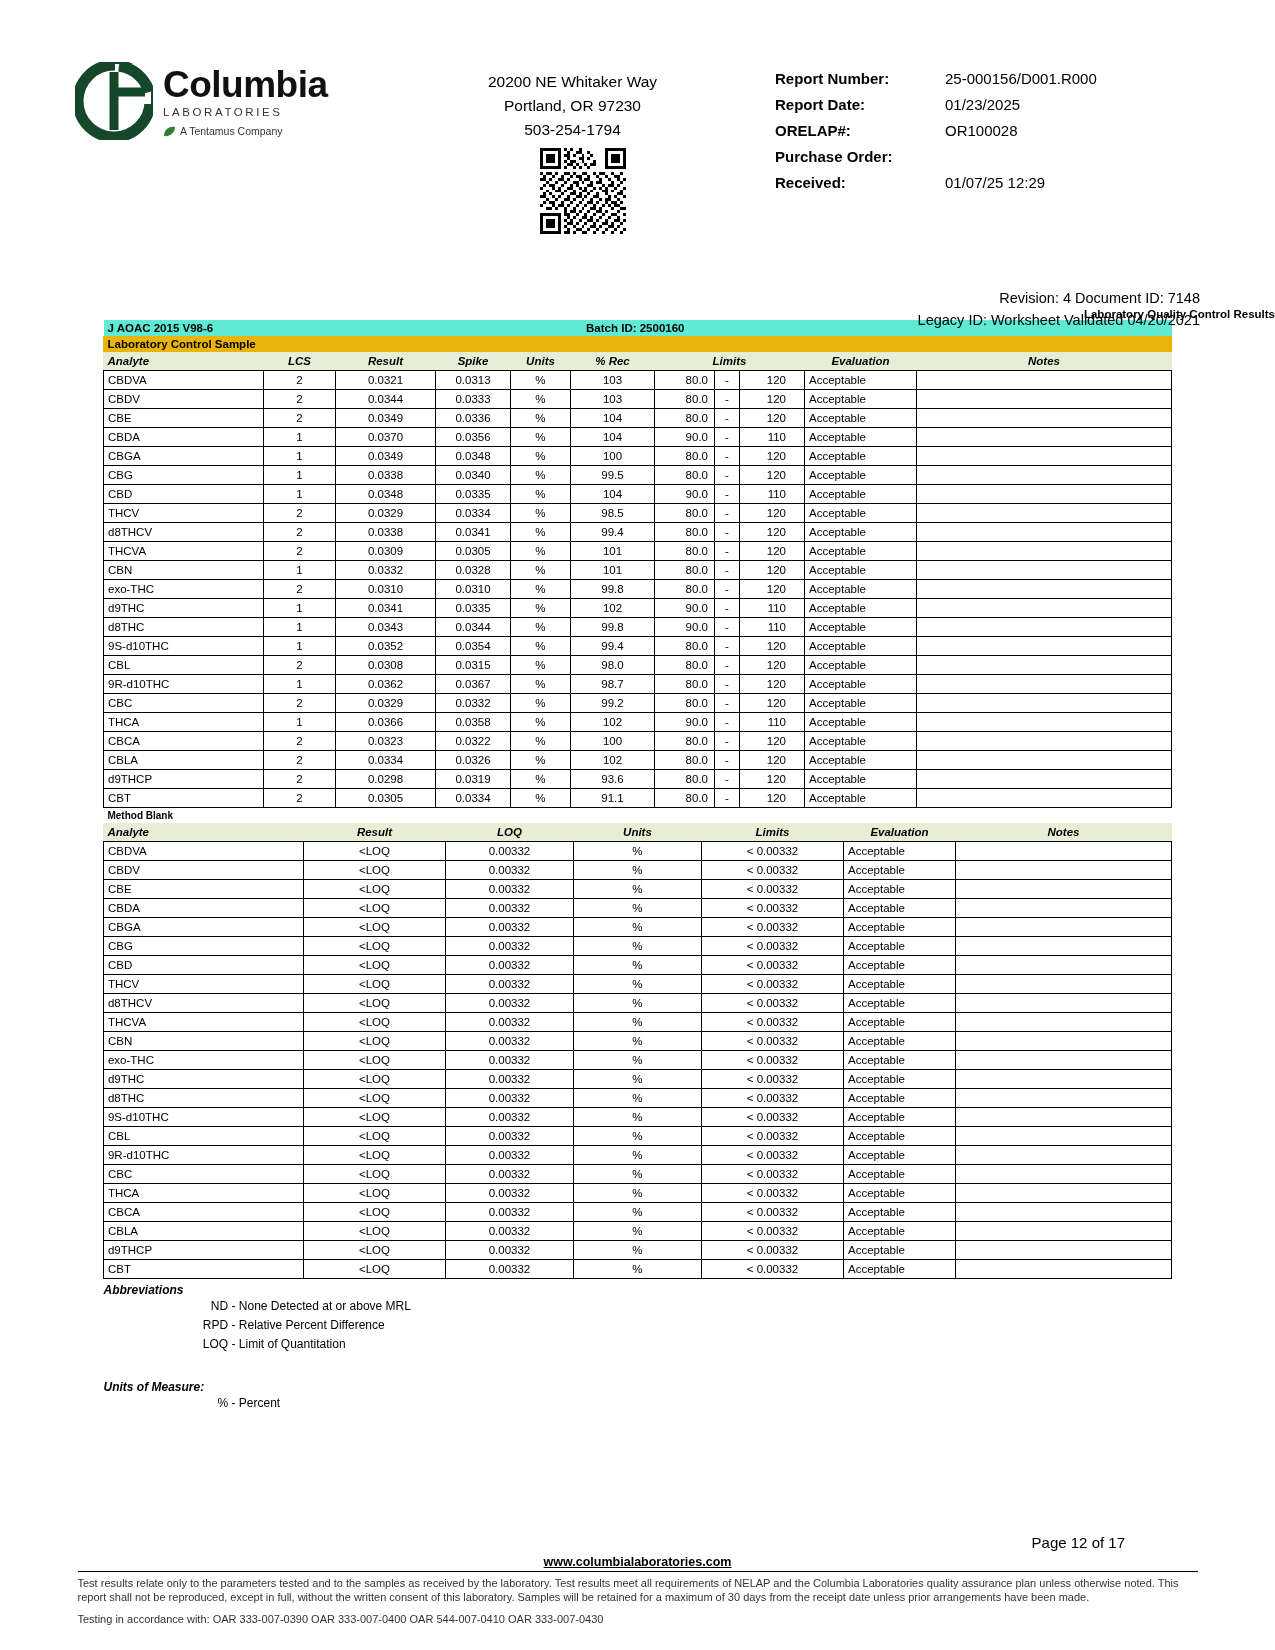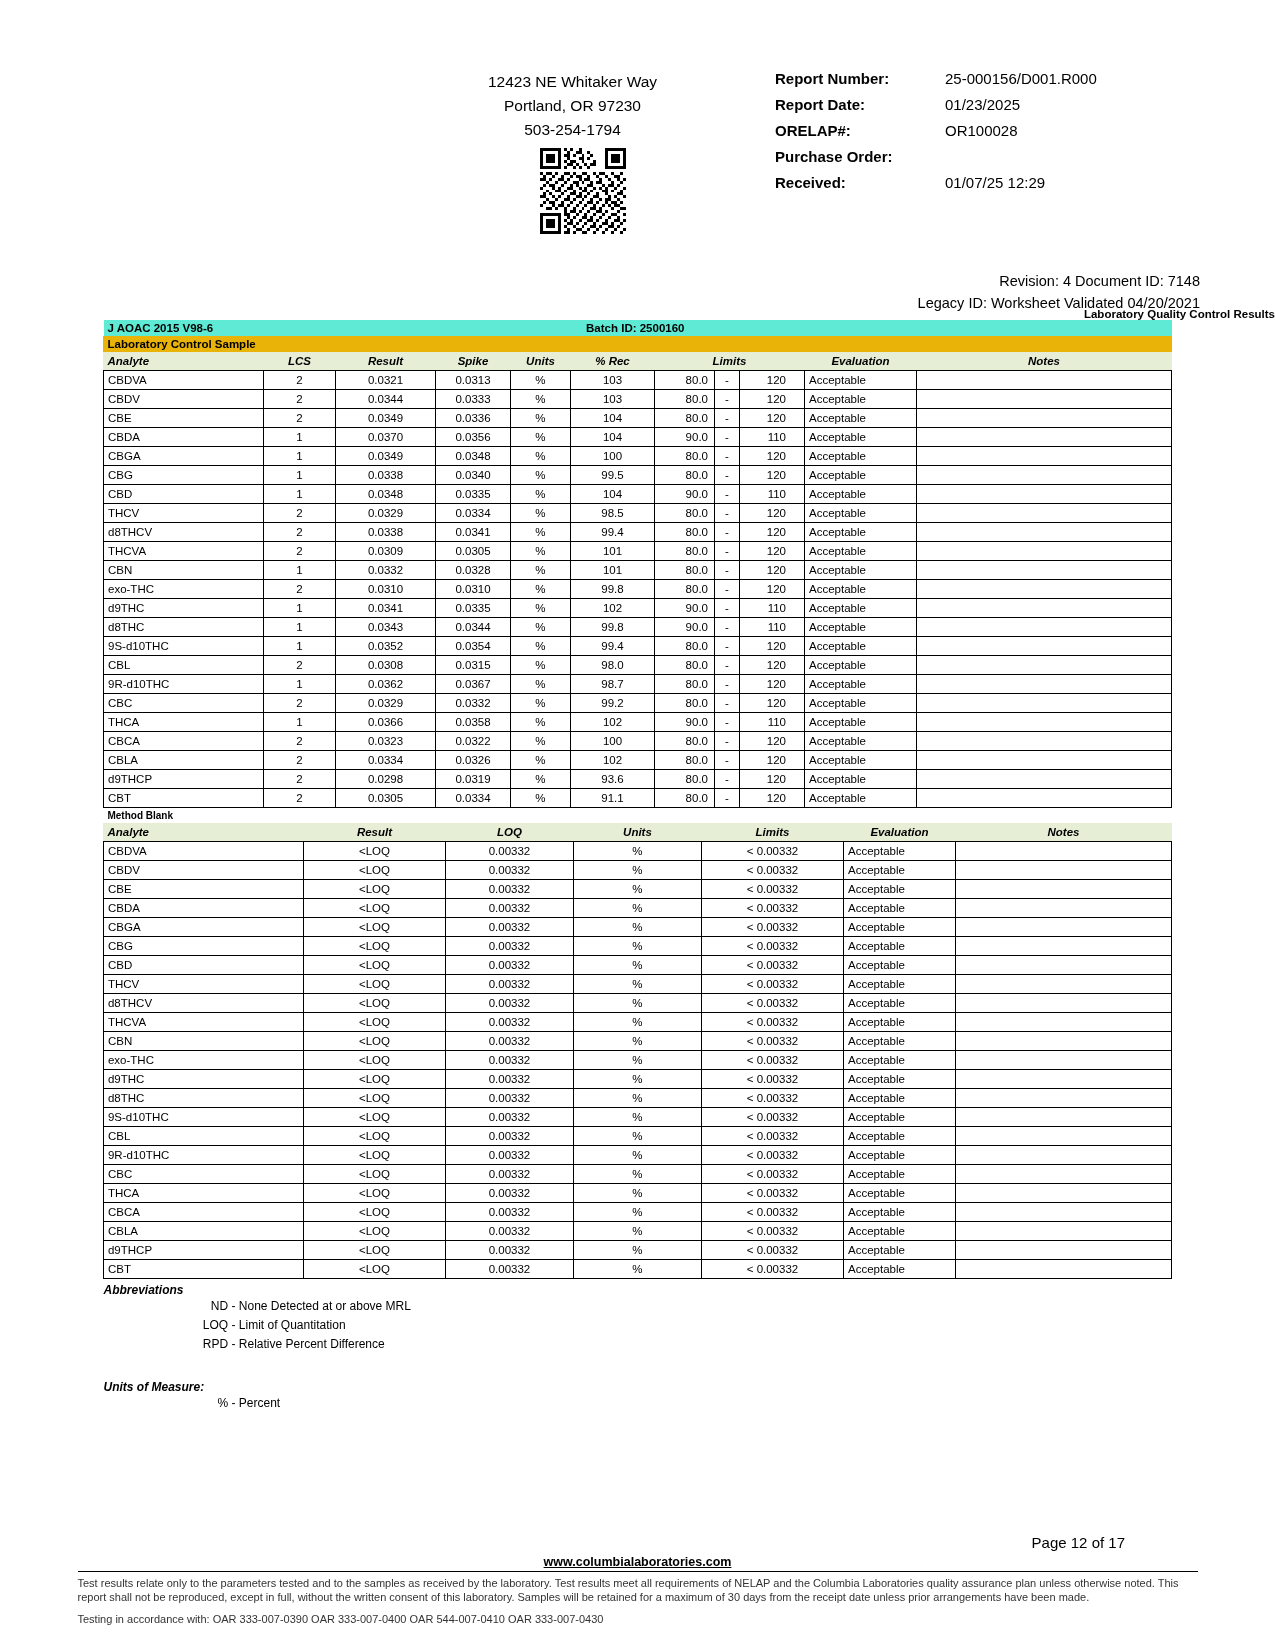--- a/index.html
+++ b/index.html
@@ -24,21 +24,21 @@
   .leaf { display:inline-block; width:13px; height:11px; position:relative; }
 
   .addr { position:absolute; left:440px; top:70px; width:265px; text-align:center; font-size:15.5px; line-height:24px; }
   .qr { position:absolute; left:540px; top:148px; width:86px; height:86px; }
 
   .meta { position:absolute; left:775px; top:70px; width:430px; font-size:15px; }
   .meta-row { display:flex; margin-bottom:9px; }
   .meta-label { width:170px; font-weight:bold; }
   .meta-val { flex:1; }
 
-  .revision { position:absolute; right:75px; top:270px; text-align:right; font-size:14.5px; line-height:22px; }
+  .revision { position:absolute; right:75px; top:287px; text-align:right; font-size:14.5px; line-height:22px; }
 
   
   .qc-title { text-align:right; font-size:11.5px; font-weight:bold; margin-top:58px; }
 
   table.grid { border-collapse:collapse; width:1068px; margin:0 auto; table-layout:fixed; }
   td, th { font-size:11.5px; padding:0; }
 
   .band { background:#5eead4; }
   .band td { color:#000; font-weight:bold; font-size:11.5px; padding:2px 4px; }
 
@@ -72,23 +72,46 @@
   .lim-dash { text-align:center; }
   .lim-hi { text-align:right; padding-right:18px; }
 </style>
 </head>
 <body>
 
 <div class="page">
 
   <div class="header">
 
+    <div class="logo-wrap">
+      <div class="logo-mark">
+        <svg width="78" height="78" viewBox="0 0 78 78">
+          <circle cx="39" cy="39" r="36" fill="none" stroke="#17472a" stroke-width="11"></circle>
+          <rect x="40" y="2" width="36" height="40" fill="#ffffff"></rect>
+          <path d="M39 10 L39 68" stroke="#17472a" stroke-width="9" fill="none"></path>
+          <path d="M39 30 L70 30" stroke="#17472a" stroke-width="9" fill="none"></path>
+          <path d="M44 4 A36 36 0 0 1 74 30" fill="none" stroke="#17472a" stroke-width="11"></path>
+        </svg>
+      </div>
+      <div class="logo-text">
+        <div class="logo-columbia">Columbia</div>
+        <div class="logo-sub">LABORATORIES</div>
+        <div class="logo-tentamus">
+          <span class="leaf">
+            <svg width="13" height="11" viewBox="0 0 13 11">
+                <path d="M1 10 C1 3 7 0 12 1 C12 7 6 11 1 10 Z" fill="#2f7d32"></path>
+              </svg>
+          </span>
+          <span>A Tentamus Company</span>
+        </div>
+      </div>
+    </div>
 
     <div class="addr">
-      <div>12423 NE Whitaker Way</div>
+      <div>20200 NE Whitaker Way</div>
       <div>Portland, OR 97230</div>
       <div>503-254-1794</div>
     </div>
 
     <div class="qr">
       <svg width="86" height="86" viewBox="0 0 29 29" shape-rendering="crispEdges">
         <rect width="29" height="29" fill="#fff"></rect>
         <g fill="#000">
           <rect x="0" y="0" width="7" height="1"></rect>
             <rect x="0" y="6" width="7" height="1"></rect>
@@ -926,22 +949,22 @@
           <td class="l">Acceptable</td>
           <td class="l"></td>
         </tr>
       </tbody>
   </table>
 
   <div class="abbrev">
     <div class="abbrev-h">Abbreviations</div>
     <div id="abbrev-list">
         <div class="abbrev-row"><span class="k">ND -</span><span>  None Detected at or above MRL</span></div>
+        <div class="abbrev-row"><span class="k">RPD -</span><span>  Relative Percent Difference</span></div>
         <div class="abbrev-row"><span class="k">LOQ -</span><span>  Limit of Quantitation</span></div>
-        <div class="abbrev-row"><span class="k">RPD -</span><span>  Relative Percent Difference</span></div>
       </div>
 
     <div class="units-h">Units of Measure:</div>
     <div id="units-list">
         <div class="units-row"><span class="k">% -</span><span>  Percent</span></div>
       </div>
   </div>
 
   <div class="footer">
     <div class="page-no">Page 12 of 17</div>

